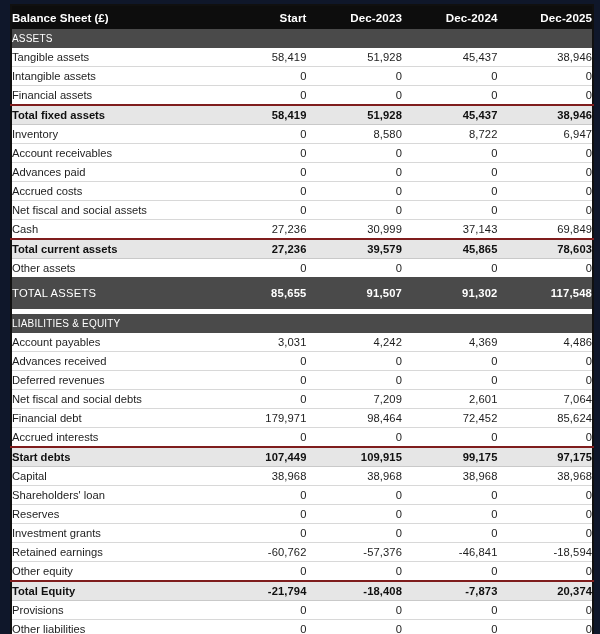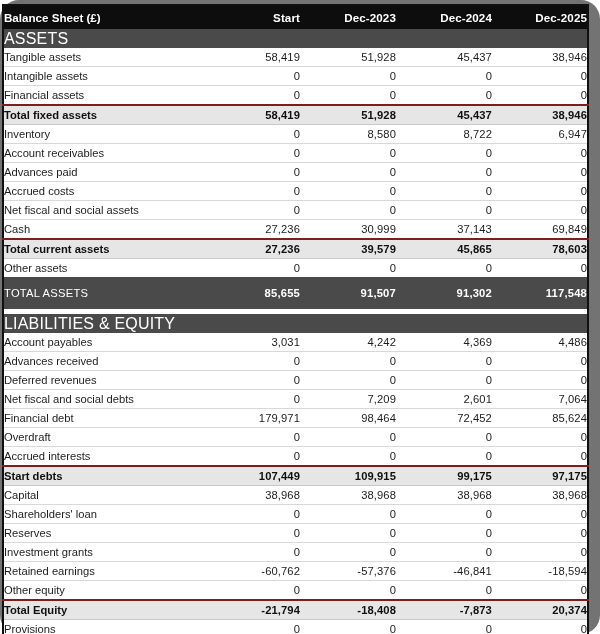--- a/index.html
+++ b/index.html
@@ -11,24 +11,23 @@
     width: 600px;
     height: 634px;
     font-family: "Liberation Sans", sans-serif;
     -webkit-font-smoothing: antialiased;
   }
 
   #sheet {
     width: 600px;
     height: 634px;
     position: relative;
-    background: #737373;
+    background: #0f172a;
     box-sizing: border-box;
-    padding: 4px 11px 3px 2px;
-    border-radius: 19px;
+    padding: 4px 11px 3px 10px;
   }
 
   table.bs {
     width: 100%;
     border-collapse: collapse;
     table-layout: fixed;
     border-left: 2px solid #101010;
     border-right: 2px solid #101010;
   }
 
@@ -66,21 +65,21 @@
     line-height: 23px;
     font-size: 11.6px;
   }
 
   tr.sectionrow td {
     background: #4a4a4a;
     color: #ffffff;
     font-weight: normal;
     height: 19px;
     line-height: 19px;
-    font-size: 16px;
+    font-size: 10px;
     letter-spacing: 0.2px;
   }
 
   tr.datarow td {
     background: #ffffff;
     border-bottom: 1px solid #d8d8d8;
   }
   tr.datarow.last td { border-bottom: none; }
 
   tr.subtotalrow td {
@@ -273,27 +272,20 @@
           <td class="num">2,601</td>
           <td class="num">7,064</td>
         </tr>
         <tr class="datarow">
           <td class="label">Financial debt</td>
           <td class="num">179,971</td>
           <td class="num">98,464</td>
           <td class="num">72,452</td>
           <td class="num">85,624</td>
         </tr>
-        <tr class="datarow">
-          <td class="label">Overdraft</td>
-          <td class="num">0</td>
-          <td class="num">0</td>
-          <td class="num">0</td>
-          <td class="num">0</td>
-        </tr>
         <tr class="datarow last">
           <td class="label">Accrued interests</td>
           <td class="num">0</td>
           <td class="num">0</td>
           <td class="num">0</td>
           <td class="num">0</td>
         </tr>
         <tr class="subtotalrow">
           <td class="label">Start debts</td>
           <td class="num">107,449</td>

